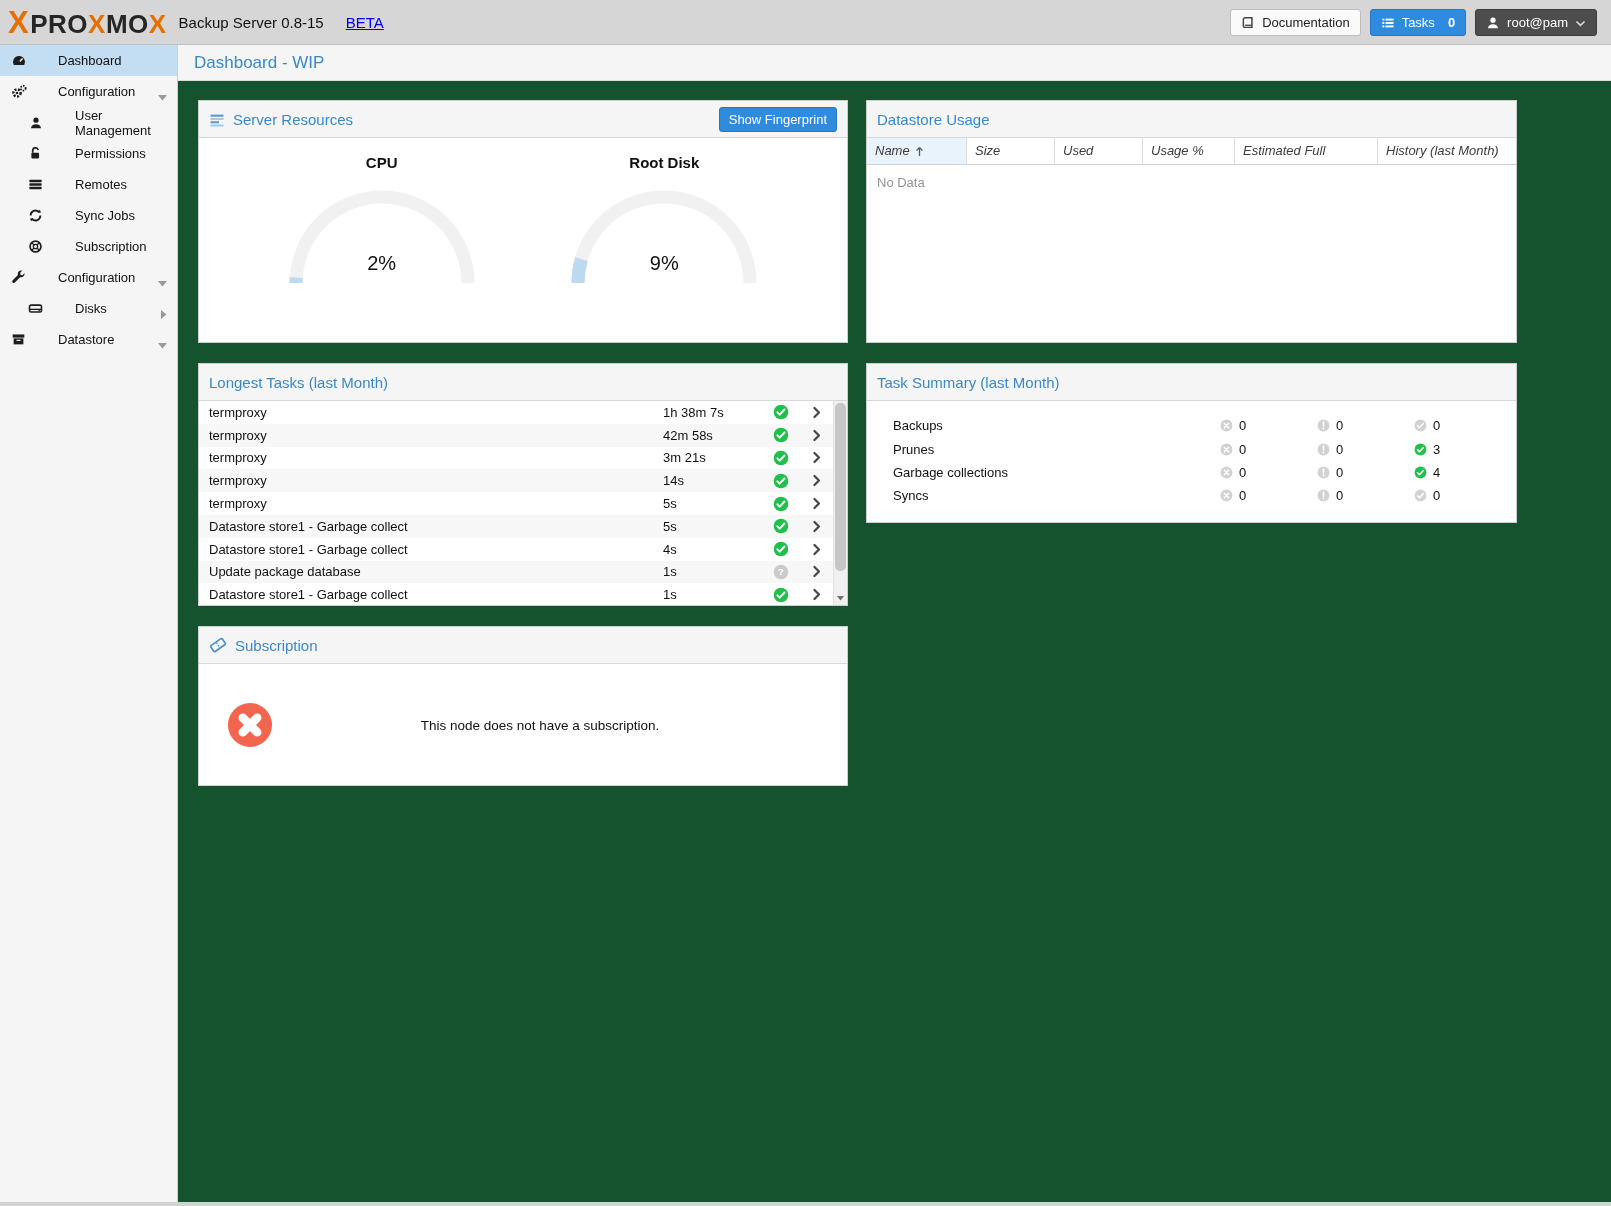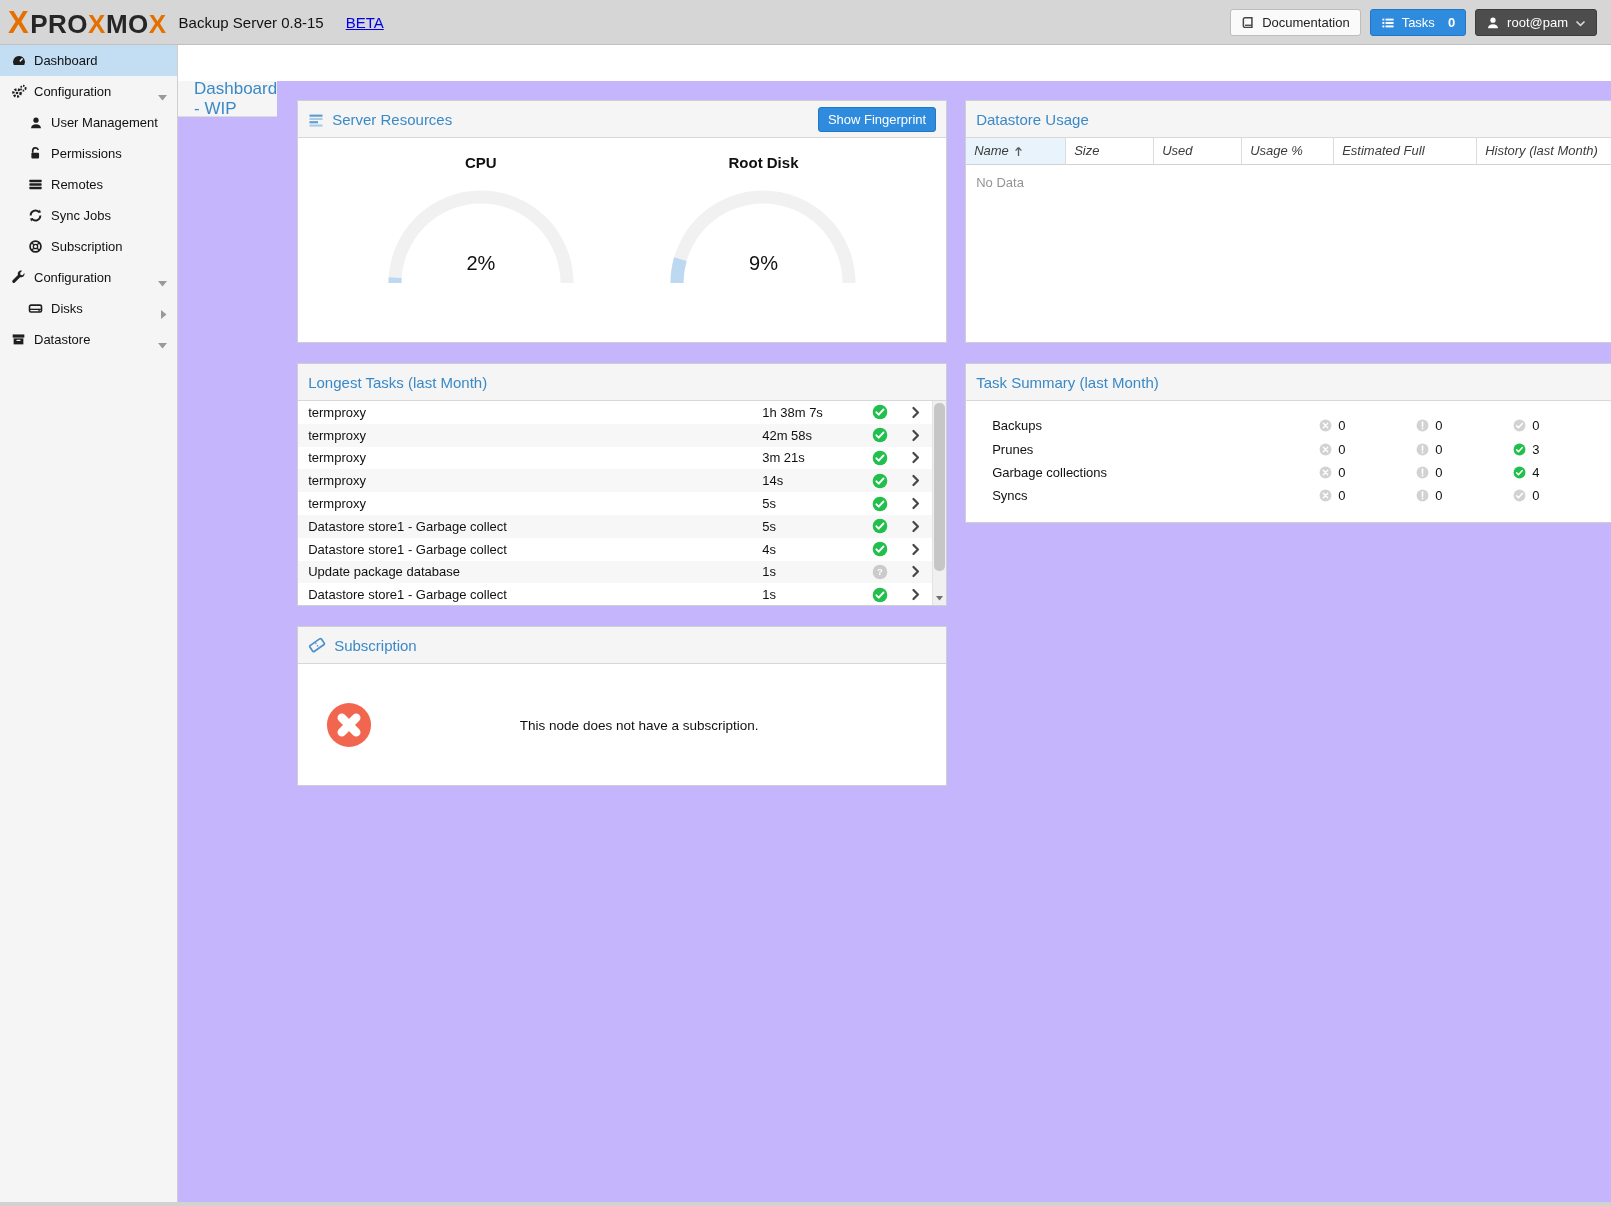--- a/index.html
+++ b/index.html
@@ -21,28 +21,28 @@
   .btn-tasks { background:#2e8bdd; border:1px solid #2378c4; color:#ffffff; }
   .btn-tasks .count { font-weight:bold; margin-left:6px; }
   .btn-user { background:#4d4d4d; border:1px solid #3c3c3c; color:#fff; }
 
   
   .root { flex:1; display:flex; min-height:0; }
   .bottom-strip { flex:0 0 4px; background:#d2d2d2; }
 
   
   .sidebar { width:178px; background:#f5f5f5; border-right:1px solid #cfcfcf; flex:0 0 178px; }
-  .side-item { height:31px; display:flex; align-items:center; font-size:13px; color:#111; cursor:pointer; padding-left:10px; position:relative; }
+  .side-item { height:31px; display:flex; align-items:center; font-size:13px; color:#111; cursor:pointer; padding-left:10px; position:relative;gap:24px; }
   .side-item.child { padding-left:27px; }
   .side-item.selected { background:#c3ddf2; }
   .side-item .ic { width:17px; height:17px; margin-right:7px; display:inline-flex; align-items:center; justify-content:center; flex:0 0 17px; }
   .side-item .arrow { position:absolute; right:10px; top:13px; }
 
   
-  .main { flex:1; background:#c4b5fd; display:flex; flex-direction:row; min-width:0;margin-top:36px; }
+  .main { flex:1; background:#14532d; display:flex; flex-direction:column; min-width:0; }
   .main-titlebar { height:36px; background:#f5f5f5; border-bottom:1px solid #dcdcdc; display:flex; align-items:center; padding-left:16px; }
   .main-title { font-size:17px; color:#3a89c7; }
   .content { padding:19px 0 0 20px; display:grid; grid-template-columns:650px 651px; column-gap:18px; row-gap:20px; align-content:start; }
 
   
   .panel { border:1px solid #cfcfcf; background:#fff; position:relative; overflow:hidden; }
   .p-h243 { height:243px; } .p-h160 { height:160px; }
   .panel-header { height:37px; background:#f5f5f5; border-bottom:1px solid #d8d8d8; display:flex; align-items:center; padding:0 10px; gap:8px; }
   .panel-title { font-size:15px; color:#3a89c7; }
   .btn-accent { margin-left:auto; background:#2e8bdd; border:1px solid #2378c4; color:#fff; font-size:13px; height:25px; padding:0 9px; border-radius:3px; display:inline-flex; align-items:center; cursor:pointer; }

